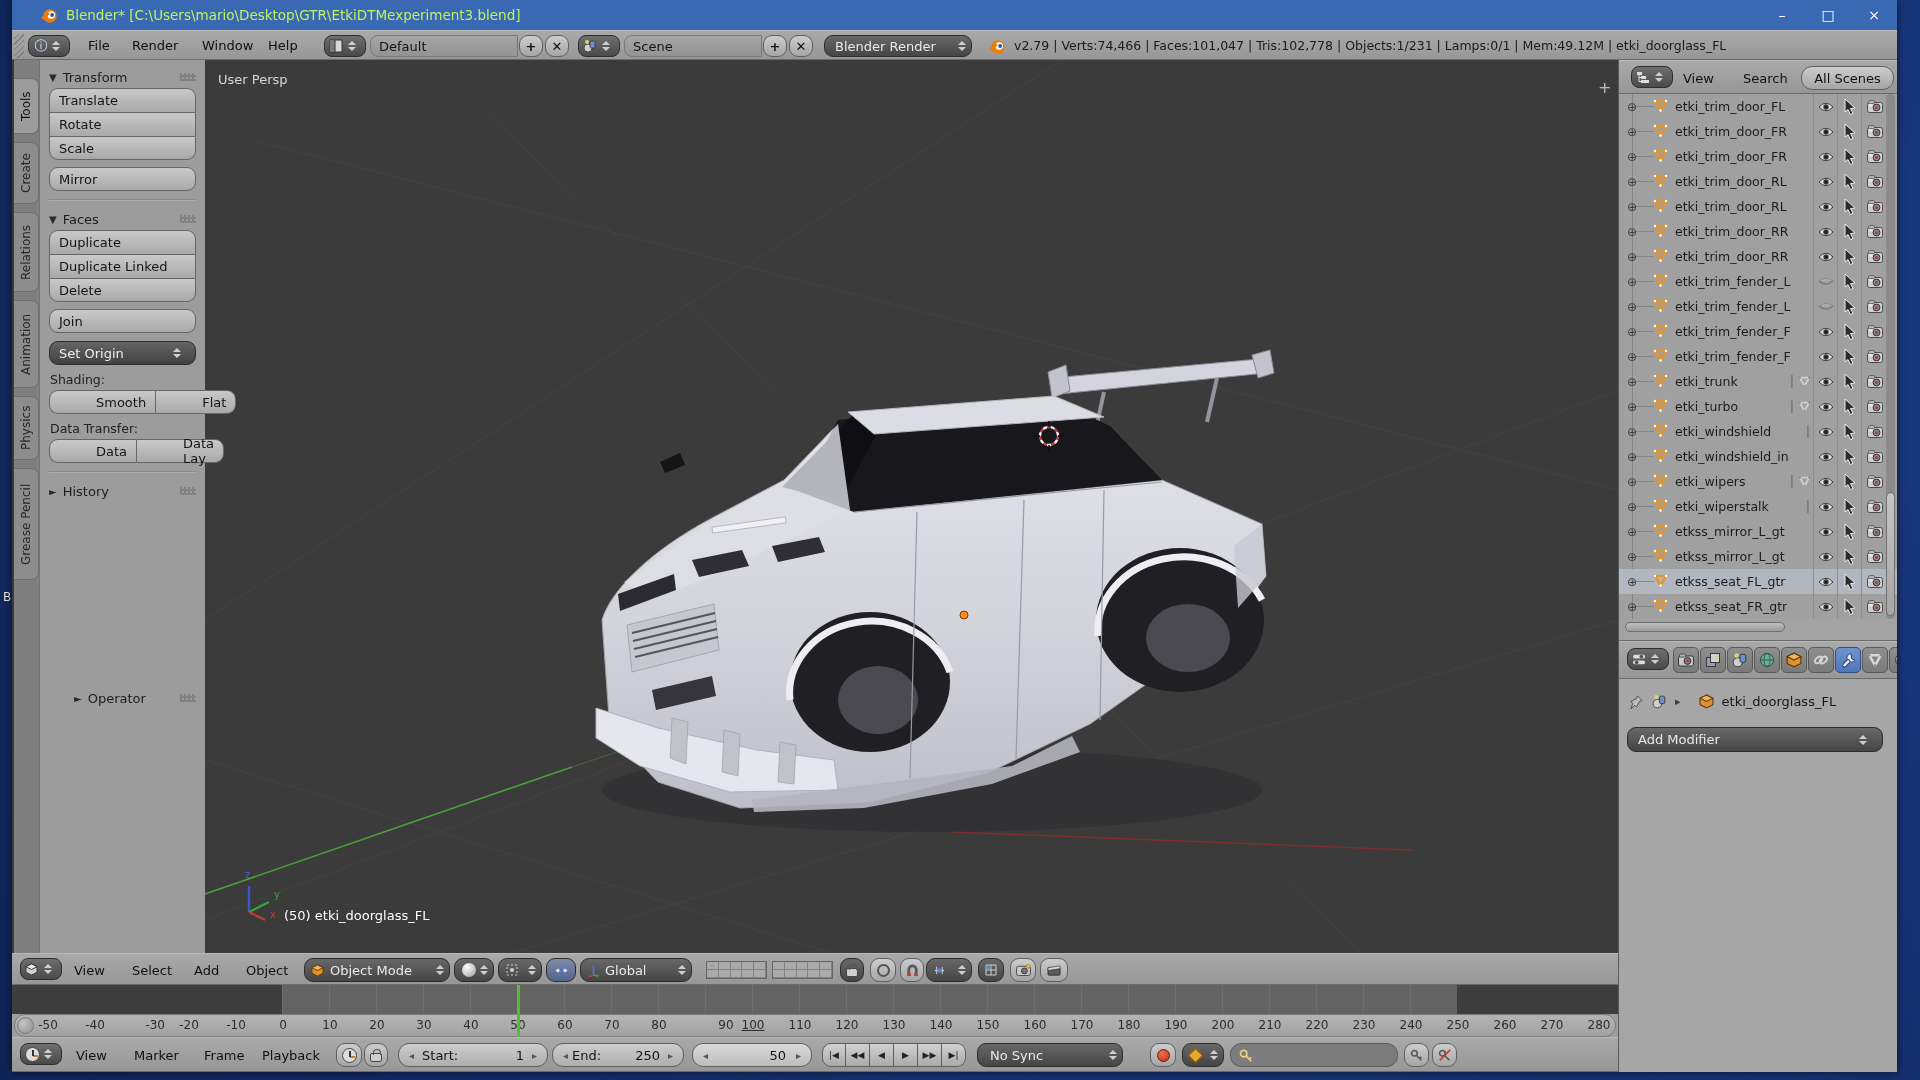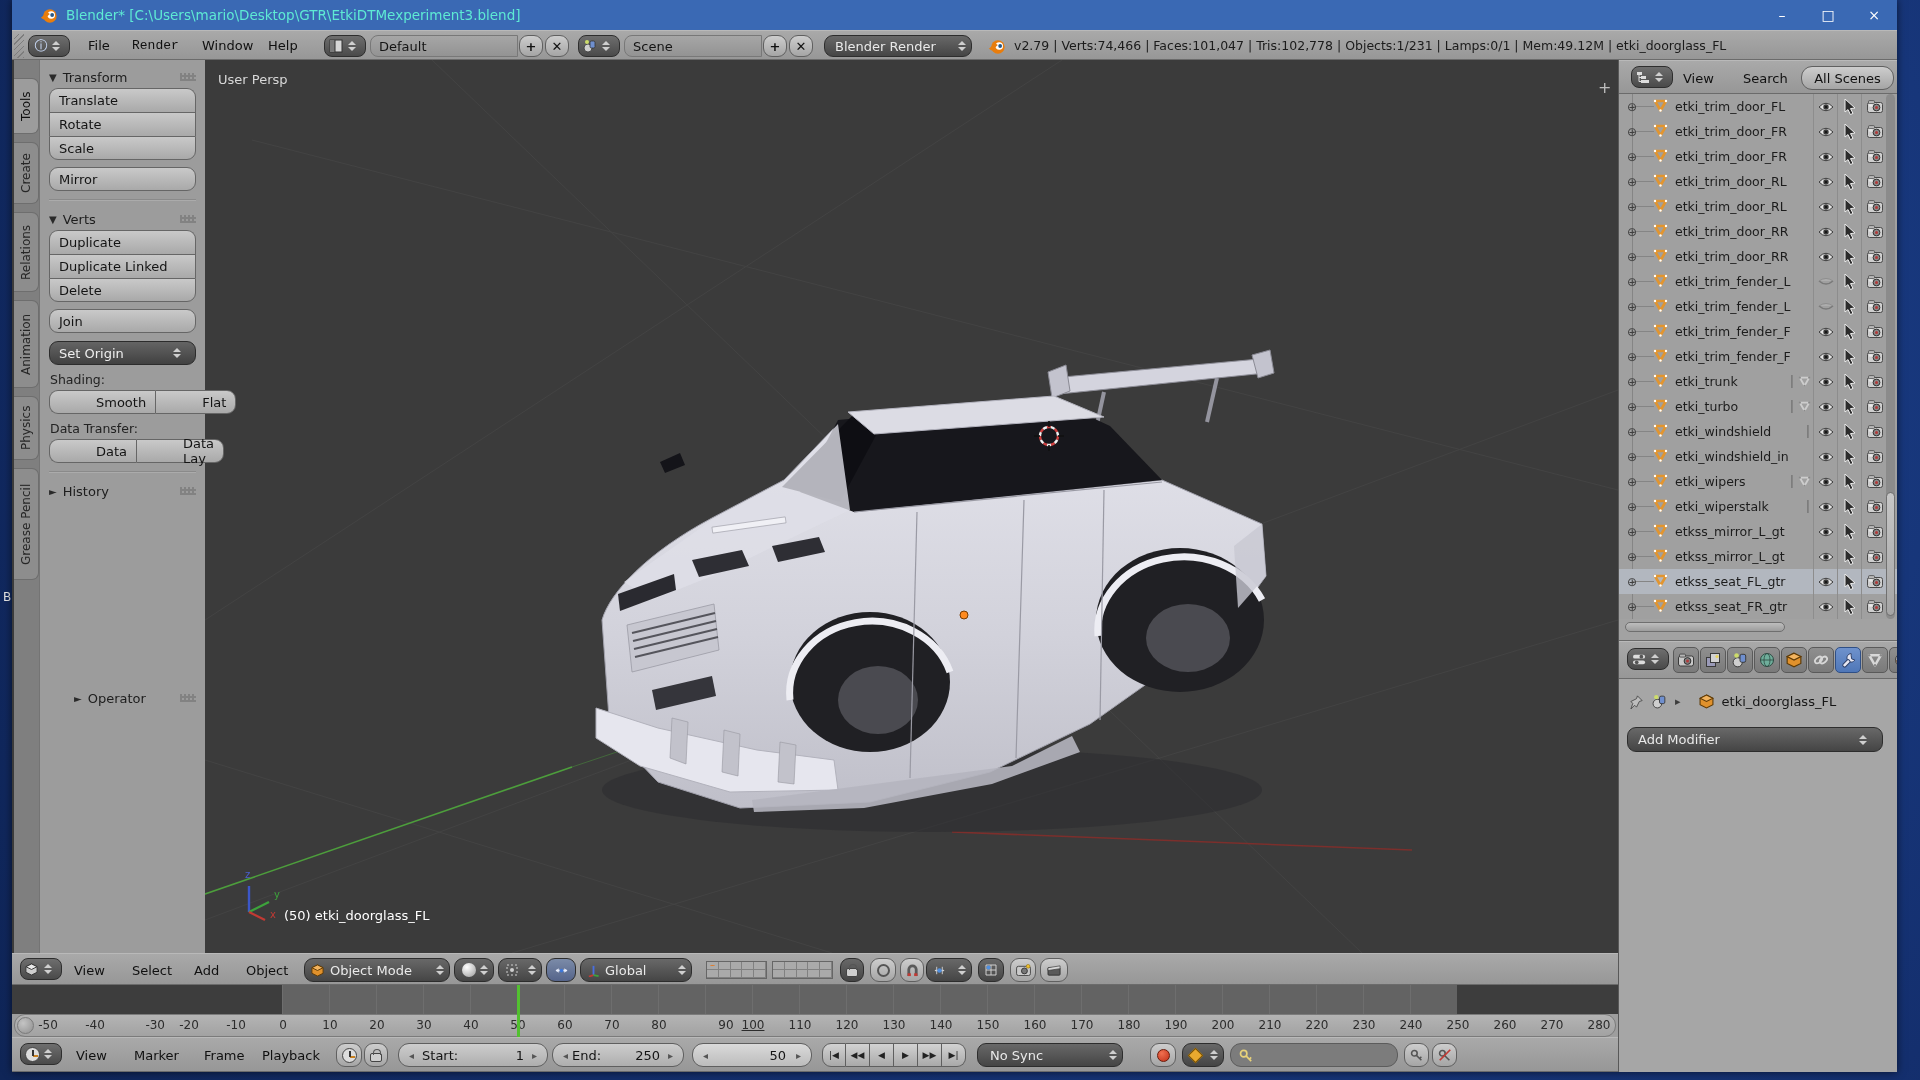--- a/index.html
+++ b/index.html
@@ -8,21 +8,21 @@
   #desktop { position:absolute; inset:0;
     background:radial-gradient(circle at 70% 30%, #1d4492 0%, #142f6e 60%, #0f2557 100%); }
   .desk-letter { position:absolute; left:3px; top:590px; color:#e8e8e8; font-size:12px; }
   #bwindow { position:absolute; left:12px; top:0; width:1885px; height:1072px; background:#9f9f9f;
     box-shadow:0 0 8px rgba(0,0,0,.6); }
 
   
   #titlebar { position:absolute; left:0; top:0; right:0; height:30px; background:#3a69b4;
     display:flex; align-items:center; color:#fff; }
   #titlebar .logo { width:18px; height:18px; margin:0 8px 0 28px; }
-  #titlebar .title { font-size:13.5px; color:#5eead4; }
+  #titlebar .title { font-size:13.5px; color:#bef264; }
   .wincontrols { position:absolute; right:0; top:0; height:30px; display:flex; }
   .wincontrols .wbtn { width:46px; height:30px; display:flex; align-items:center; justify-content:center;
     color:#fff; font-size:14px; }
 
   
   .hdr { background:linear-gradient(#a9a9a9,#979797); border-bottom:1px solid #6b6b6b; border-top:1px solid #b9b9b9; }
   .btn-light { background:linear-gradient(#cdcdcd,#a5a5a5); border:1px solid #606060; border-radius:9px;
     color:#111; display:flex; align-items:center; justify-content:center; }
   .btn-dark { background:linear-gradient(#686868,#454545); border:1px solid #2d2d2d; border-radius:9px;
     color:#e9e9e9; display:flex; align-items:center; }
@@ -178,21 +178,21 @@
     <div class="inner">
       <div class="grip"></div>
       <div class="editor-btn" style="left:16px;width:42px;">
         <span class="mini-ico" style="color:#cfe0ff;">ⓘ</span>
         <span class="updown">
             <i class="u"></i>
             <i class="d"></i>
           </span>
       </div>
       <span class="menu-label abs" style="left:76px;top:7px;">File</span>
-      <span class="menu-label abs" style="left:120px;top:7px;font-family:Liberation Mono, monospace;">Render</span>
+      <span class="menu-label abs" style="left:120px;top:7px;">Render</span>
       <span class="menu-label abs" style="left:190px;top:7px;">Window</span>
       <span class="menu-label abs" style="left:256px;top:7px;">Help</span>
 
       <div class="editor-btn" style="left:312px;width:42px;">
         <svg width="14" height="14" viewBox="0 0 14 14">
           <rect x="1" y="1" width="12" height="12" fill="#d8d8d8" stroke="#333"></rect>
           <rect x="1" y="1" width="5" height="12" fill="#7a7a7a"></rect>
             <line x1="6" y1="1" x2="6" y2="13" stroke="#333"></line>
         </svg>
         <span class="updown">
@@ -370,21 +370,21 @@
           <div class="tgroup" id="transform-group">
               <div class="tbtn">Translate</div>
               <div class="tbtn">Rotate</div>
               <div class="tbtn">Scale</div>
             </div>
           <div style="height:7px"></div>
           <div class="tbtn single">Mirror</div>
           <div class="sep"></div>
           <div class="panel-hd">
             <span class="tri">▼</span>
-            <span>Verts</span>
+            <span>Faces</span>
             <span class="dots"></span>
           </div>
           <div class="tgroup" id="edit-group">
               <div class="tbtn">Duplicate</div>
               <div class="tbtn">Duplicate Linked</div>
               <div class="tbtn">Delete</div>
             </div>
           <div style="height:7px"></div>
           <div class="tbtn single">Join</div>
           <div style="height:8px"></div>

